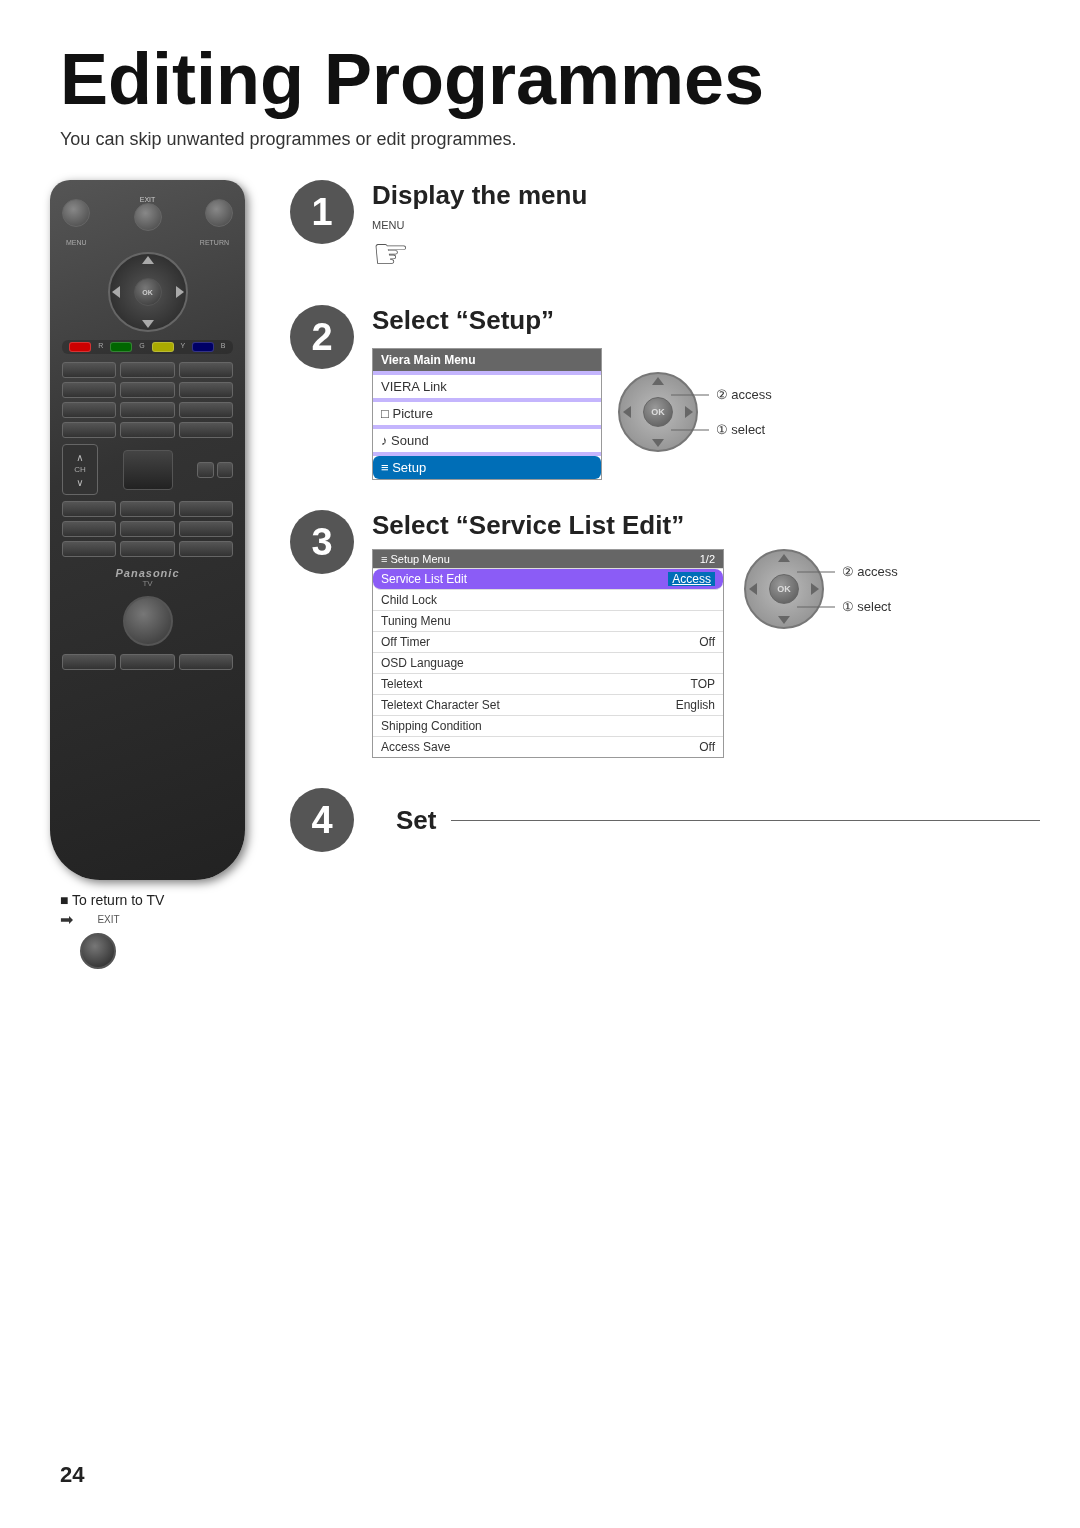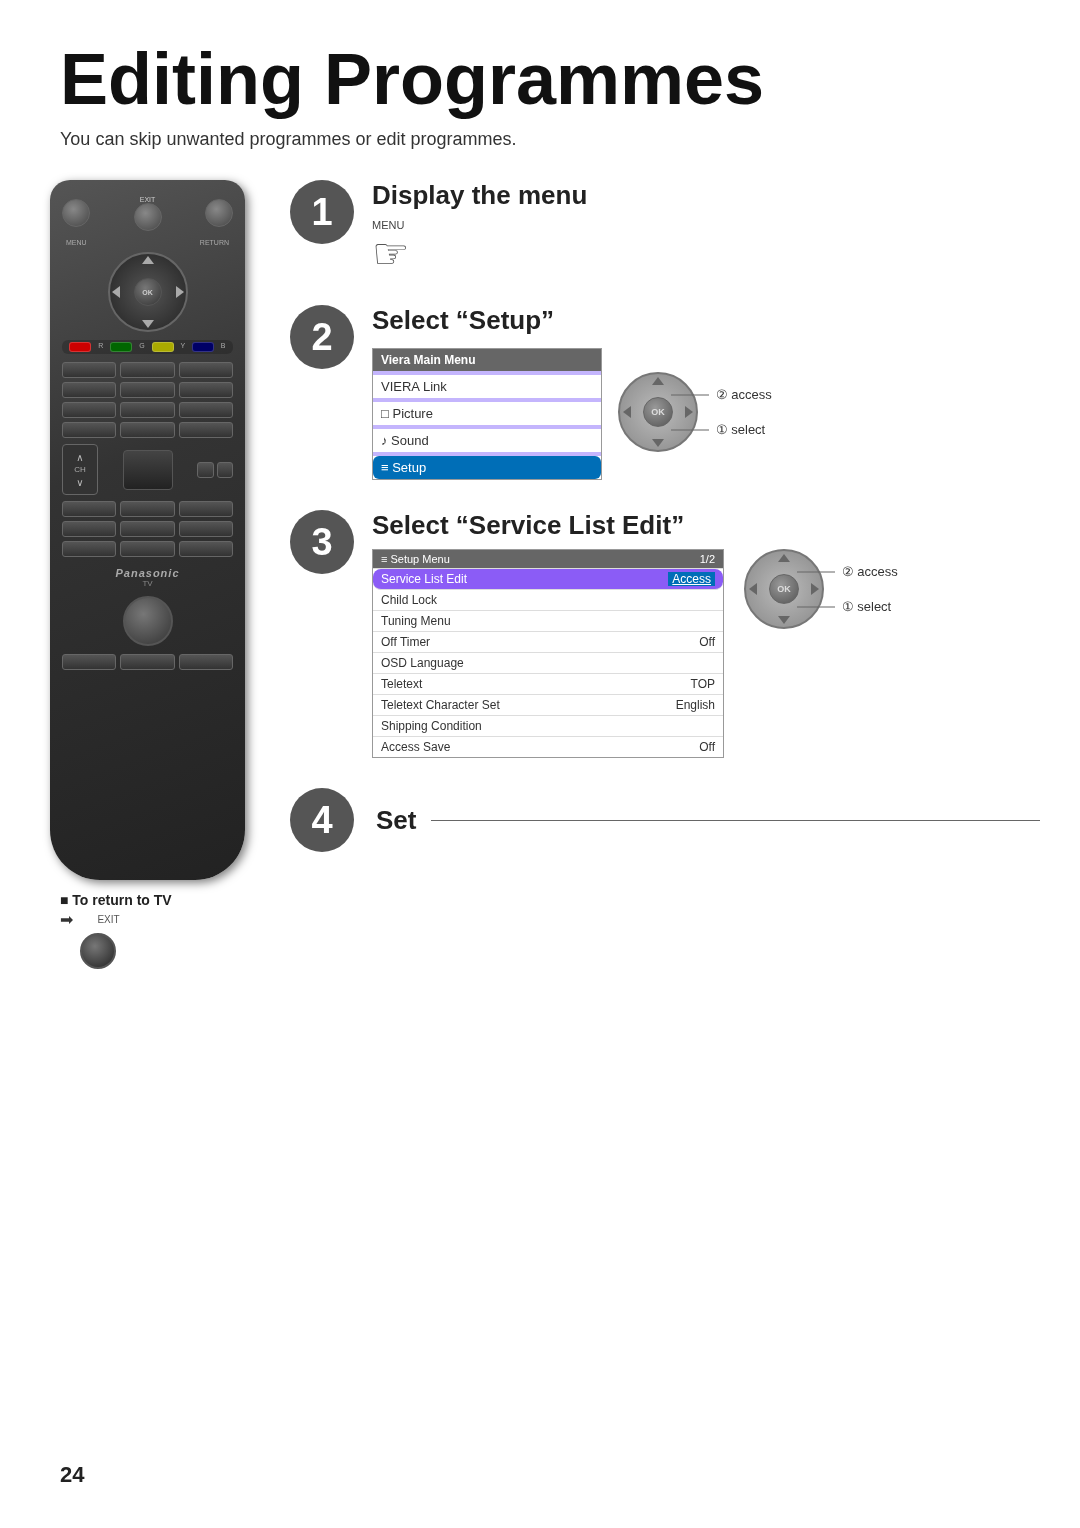--- a/index.html
+++ b/index.html
@@ -392,21 +392,21 @@
     
     .step4-row {
       display: flex;
       align-items: center;
       margin-bottom: 30px;
     }
 
     .set-label {
       font-size: 26px;
       font-weight: bold;
-      margin-left: 4px;
+      margin-left: 24px;
     }
 
     .set-line {
       flex: 1;
       height: 1px;
       background: #666;
       margin-left: 15px;
     }
 
     
@@ -418,21 +418,21 @@
     }
 
     .return-block {
       display: flex;
       flex-direction: column;
       align-items: flex-start;
     }
 
     .return-text {
       font-size: 14px;
-      font-weight: bold;
+      font-weight: normal;
       display: flex;
       align-items: center;
       gap: 4px;
     }
 
     .return-exit-label {
       font-size: 10px;
       color: #555;
       margin-left: 20px;
     }

